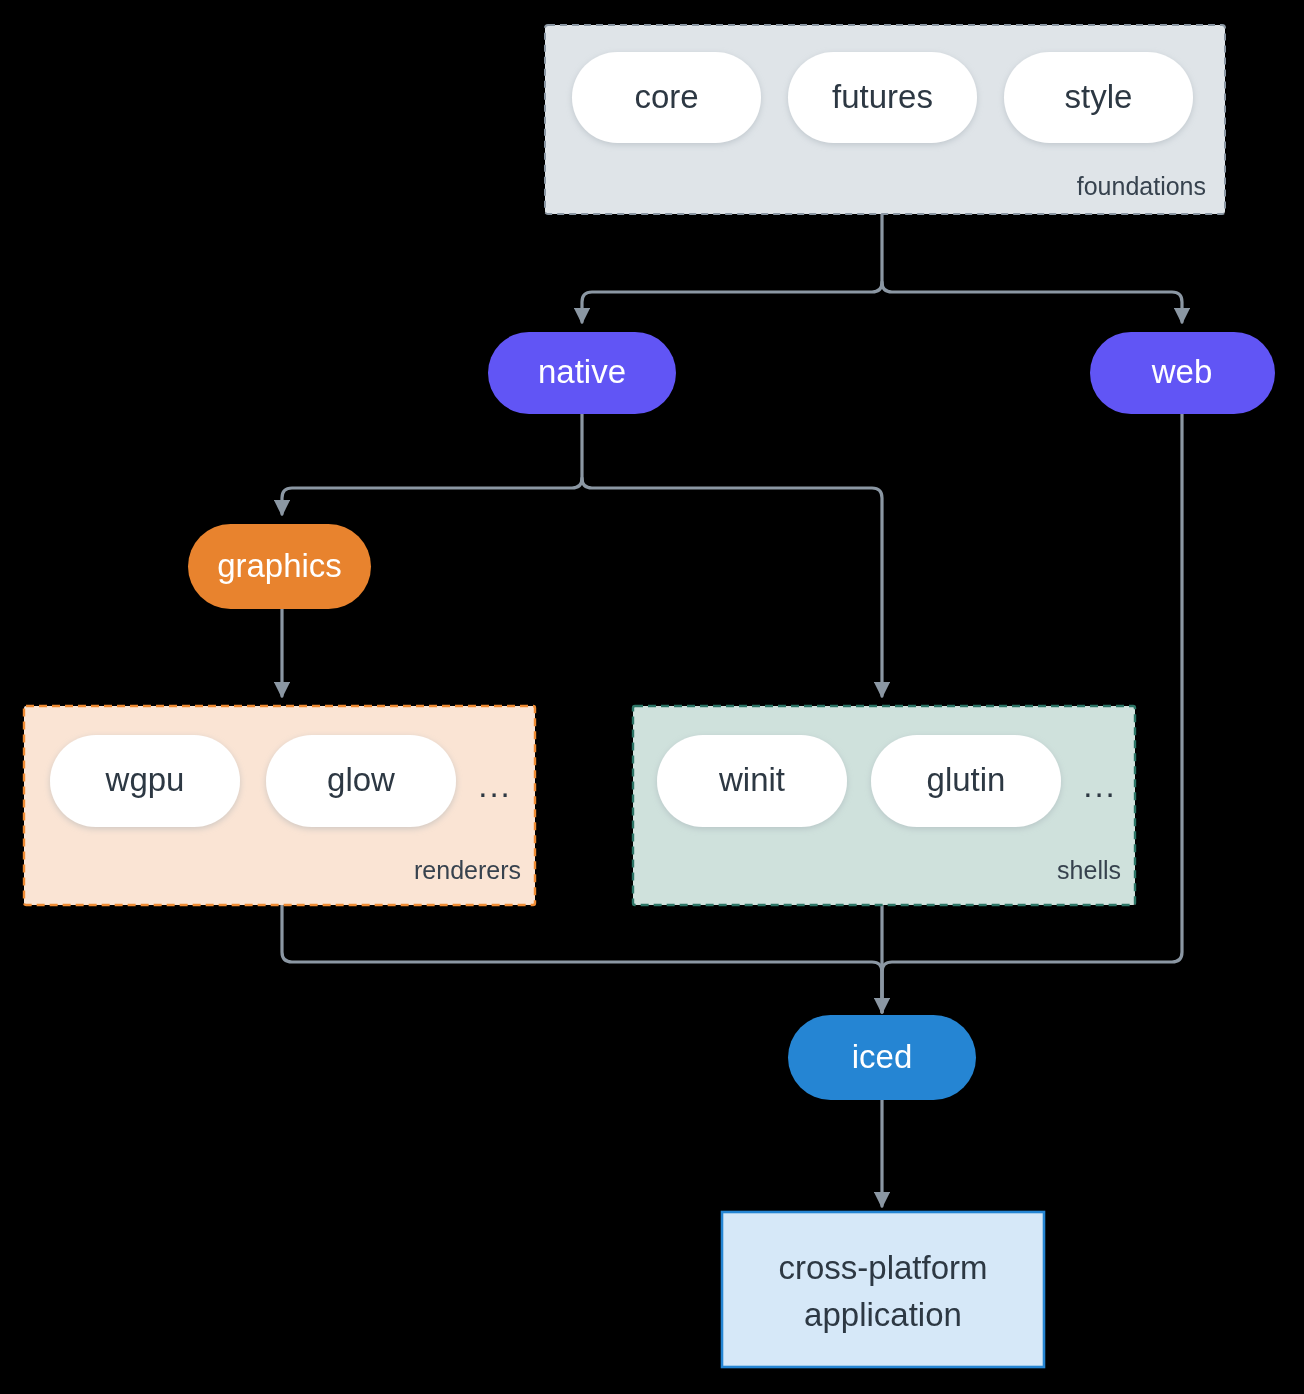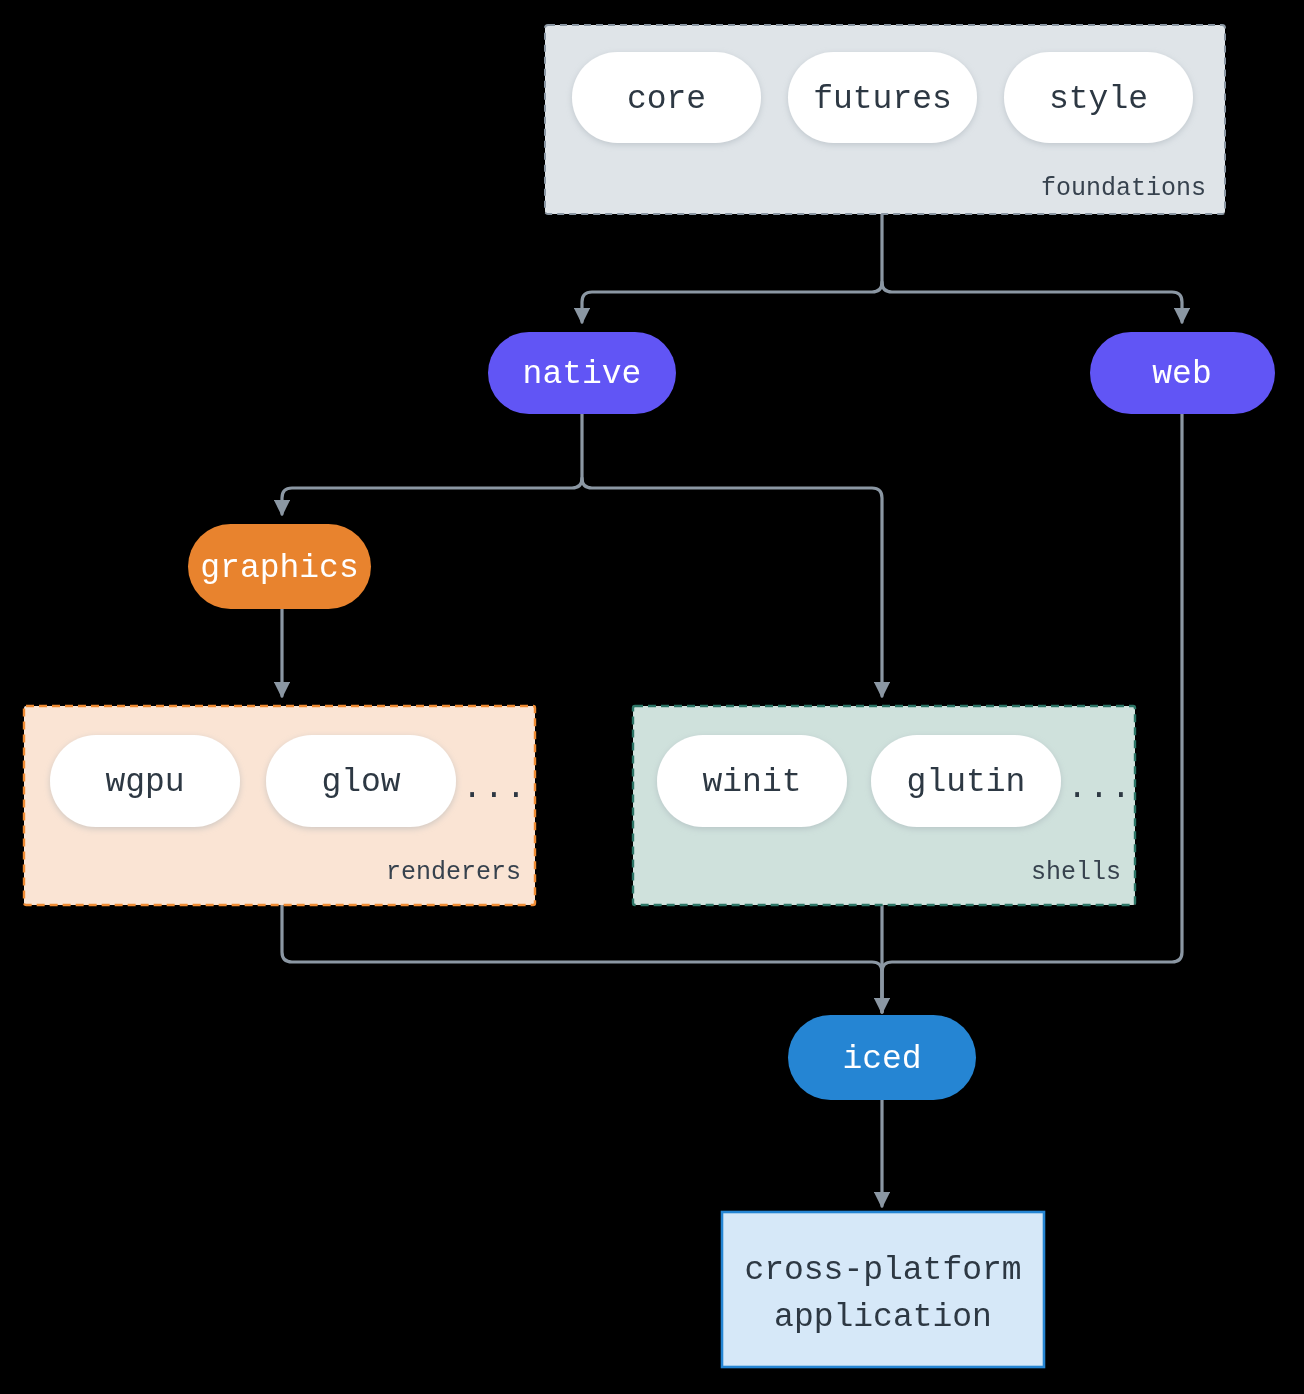--- a/index.html
+++ b/index.html
@@ -6,21 +6,21 @@
     margin: 0;
     padding: 0;
     background: #000000;
   }
   #stage {
     position: relative;
     width: 1304px;
     height: 1394px;
     background: #000000;
     overflow: hidden;
-    font-family: Liberation Mono, monospace;
+    font-family: Liberation Sans, sans-serif;
     border-radius: 17px;
   }
   svg#diagram {
     position: absolute;
     inset: 0;
     width: 1304px;
     height: 1394px;
     display: block;
   }
   .grp-label,

